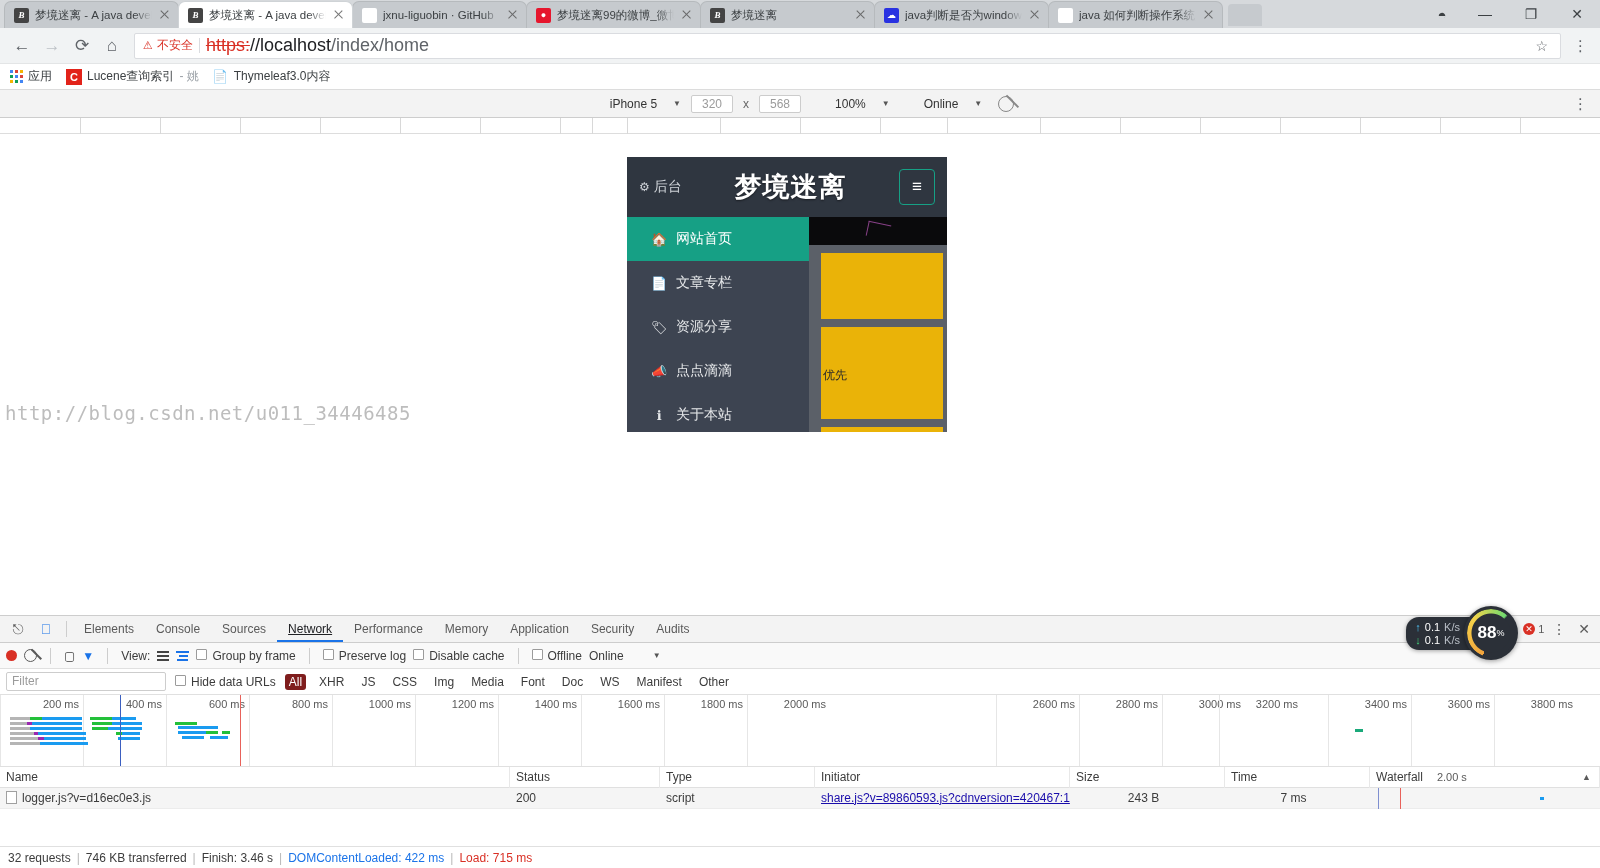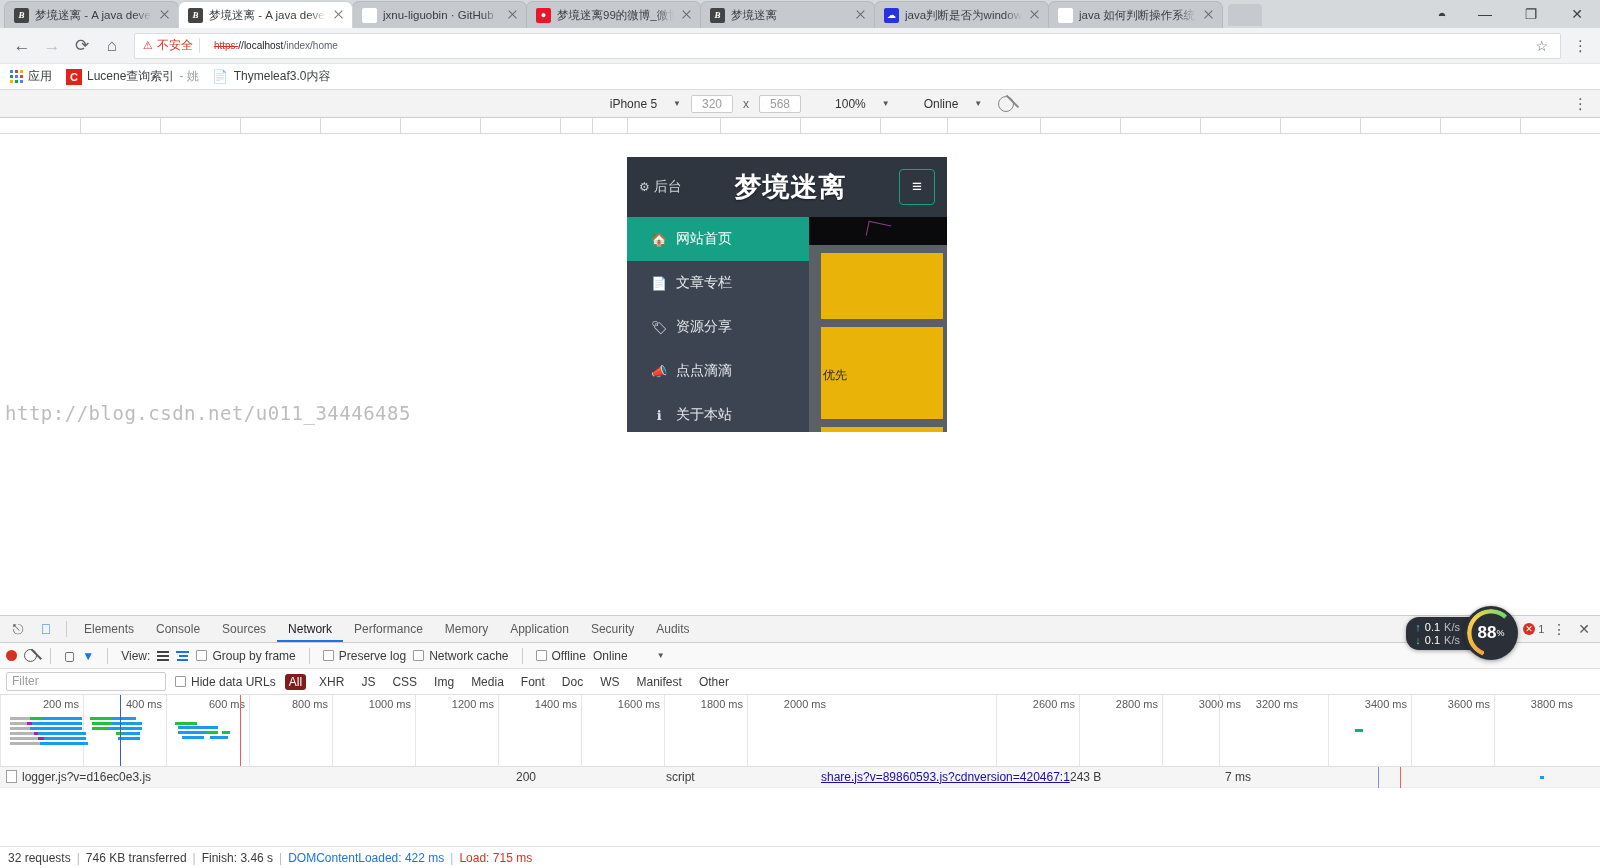--- a/index.html
+++ b/index.html
@@ -69,21 +69,21 @@
     color: #5f6368; font-size: 17px; border-radius: 50%;
   }
   .navbtn.disabled { color: #bdc1c6; }
   .urlbox {
     flex: 1; height: 26px; background: #fff; border: 1px solid #dadce0; border-radius: 2px;
     display: flex; align-items: center; padding: 0 8px; margin: 0 6px; gap: 6px;
   }
   .secwarn { display: flex; align-items: center; gap: 4px; color: #d93025; font-size: 12px; white-space: nowrap; }
   .secwarn .tri { font-size: 11px; }
   .urlsep { width: 1px; height: 15px; background: #dadce0; }
-  .urltext { font-size: 10px; color: #5f6368; margin-left: 8px; }
+  .urltext { font-size: 18px; color: #5f6368; }
   .urltext .scheme { color: #d93025; text-decoration: line-through; }
   .urltext .host { color: #202124; }
   .star { color: #5f6368; font-size: 14px; padding: 0 4px; }
   .kebab { color: #5f6368; font-size: 15px; padding: 0 4px; letter-spacing: 0; }
 
   
   .bookmarks {
     height: 26px; background: #ffffff; display: flex; align-items: center;
     gap: 14px; padding: 0 10px; border-bottom: 1px solid #dcdcdc; font-size: 12px; color: #3c4043;
   }
@@ -196,21 +196,21 @@
   .dt-iconbtn {
     width: 28px; height: 26px; display: flex; align-items: center; justify-content: center;
     color: #5a5a5a; font-size: 14px;
   }
   .dt-iconbtn.blue { color: #1a73e8; }
   .dt-vsep { width: 1px; height: 16px; background: #cdcdcd; margin: 0 6px; }
   .dt-tab {
     padding: 0 11px; height: 26px; line-height: 26px; font-size: 12px; color: #5a5a5a;
     border-bottom: 2px solid transparent;
   }
-  .dt-tab.active { color: #202124; border-bottom-color: #1a73e8; }
+  .dt-tab.active { color: #202124; border-bottom-color: #1a73e8; text-decoration: underline; }
   .dt-right { margin-left: auto; display: flex; align-items: center; gap: 4px; padding-right: 6px; }
   .errbadge {
     display: flex; align-items: center; gap: 3px; color: #5a5a5a; font-size: 11px;
   }
   .errdot {
     width: 12px; height: 12px; border-radius: 50%; background: #d93025; color: #fff;
     font-size: 9px; display: flex; align-items: center; justify-content: center; font-weight: bold;
   }
   .dt-close { font-size: 14px; color: #5a5a5a; padding: 0 4px; }
 
@@ -225,21 +225,21 @@
   .clearicon::after {
     content: ""; position: absolute; left: 50%; top: -1px; width: 1.5px; height: 14px;
     background: #5a5a5a; transform: rotate(-45deg) translateX(-50%); transform-origin: top;
   }
   .camicon { color: #3c3c3c; font-size: 12px; }
   .funnel { color: #1a73e8; font-size: 12px; }
   .cb {
     width: 11px; height: 11px; border: 1px solid #9b9b9b; background: #fff;
     display: inline-block; vertical-align: -1px; border-radius: 1px;
   }
-  .chk { display: flex; align-items: center; gap: 5px; white-space: nowrap; }
+  .chk { display: flex; gap: 5px; white-space: nowrap; }
   .viewicons { display: flex; align-items: center; gap: 7px; }
   .vlist { display: flex; flex-direction: column; gap: 2px; }
   .vlist i { display: block; height: 2px; background: #444; }
   .vlist i:nth-child(odd) { width: 12px; }
   .vlist i:nth-child(even) { width: 12px; }
   .vwater { display: flex; flex-direction: column; gap: 2px; align-items: flex-start; }
   .vwater i { display: block; height: 2px; background: #1a73e8; }
 
   .dt-filterbar {
     height: 26px; display: flex; align-items: center; gap: 9px; padding: 0 6px;
@@ -267,21 +267,21 @@
   .tbl-head {
     height: 21px; display: flex; align-items: center; font-size: 12px; color: #3c3c3c;
     border-bottom: 1px solid #e0e0e0; background: #fff;
   }
   .tbl-head .th { padding-left: 6px; border-right: 1px solid #e8e8e8; height: 21px; line-height: 21px; overflow: hidden; }
   .tbl-row {
     height: 21px; display: flex; align-items: center; font-size: 12px; color: #3c3c3c;
     background: #f5f5f5; border-bottom: 1px solid #ececec;
   }
   .tbl-row .td { padding-left: 6px; height: 21px; line-height: 21px; overflow: hidden; white-space: nowrap; }
-  .td.right { text-align: left; padding-right: 8px; padding-left: 0; }
+  .td.right { text-align: center; padding-right: 8px; padding-left: 0; }
   .filemini {
     width: 11px; height: 13px; border: 1px solid #a0a0a0; background: #fff; display: inline-block;
     vertical-align: -2px; margin-right: 5px;
   }
   .link { color: #1a0dab; text-decoration: underline; }
   .sortarrow { margin-left: auto; padding-right: 8px; font-size: 9px; color: #5a5a5a; }
 
   .dt-status {
     height: 22px; display: flex; align-items: center; gap: 6px; padding: 0 8px;
     font-size: 12px; color: #3c3c3c; border-top: 1px solid #e0e0e0; background: #fff;
@@ -551,21 +551,21 @@
         <span class="cb"></span>
         <span>Group by frame</span>
       </span>
       <span class="dt-vsep"></span>
       <span class="chk">
         <span class="cb"></span>
         <span>Preserve log</span>
       </span>
       <span class="chk">
         <span class="cb"></span>
-        <span>Network cache</span>
+        <span>Disable cache</span>
       </span>
       <span class="dt-vsep"></span>
       <span class="chk">
         <span class="cb"></span>
         <span>Offline</span>
       </span>
       <span>Online</span>
       <span style="margin-left:22px" class="caret">▼</span>
     </div>
 
@@ -682,20 +682,33 @@
         <div class="netbar" style="left:210px;top:41px;width:18px;background:#1a9bf0"></div>
         <div class="netbar" style="left:222px;top:36px;width:8px;background:#23c03a"></div>
 
         <div class="netbar" style="left:1355px;top:34px;width:8px;background:#1aa97a"></div>
       </div>
       <div class="vline blue" style="left:120px"></div>
       <div class="vline red" style="left:240px"></div>
     </div>
 
     <div class="dt-table">
+      <div class="tbl-head">
+        <div class="th" style="width:510px">Name</div>
+        <div class="th" style="width:150px">Status</div>
+        <div class="th" style="width:155px">Type</div>
+        <div class="th" style="width:255px">Initiator</div>
+        <div class="th" style="width:155px">Size</div>
+        <div class="th" style="width:145px">Time</div>
+        <div class="th" style="flex:1;display:flex;align-items:center;gap:14px">
+          <span>Waterfall</span>
+          <span style="font-size:11px;color:#5a5a5a">2.00 s</span>
+          <span class="sortarrow">▲</span>
+        </div>
+      </div>
       <div class="tbl-row">
         <div class="td" style="width:510px">
           <span class="filemini"></span><span>logger.js?v=d16ec0e3.js</span>
         </div>
         <div class="td" style="width:150px">200</div>
         <div class="td" style="width:155px">script</div>
         <div class="td" style="width:255px">
           <span class="link">share.js?v=89860593.js?cdnversion=420467:1</span>
         </div>
         <div class="td right" style="width:155px">243 B</div>

